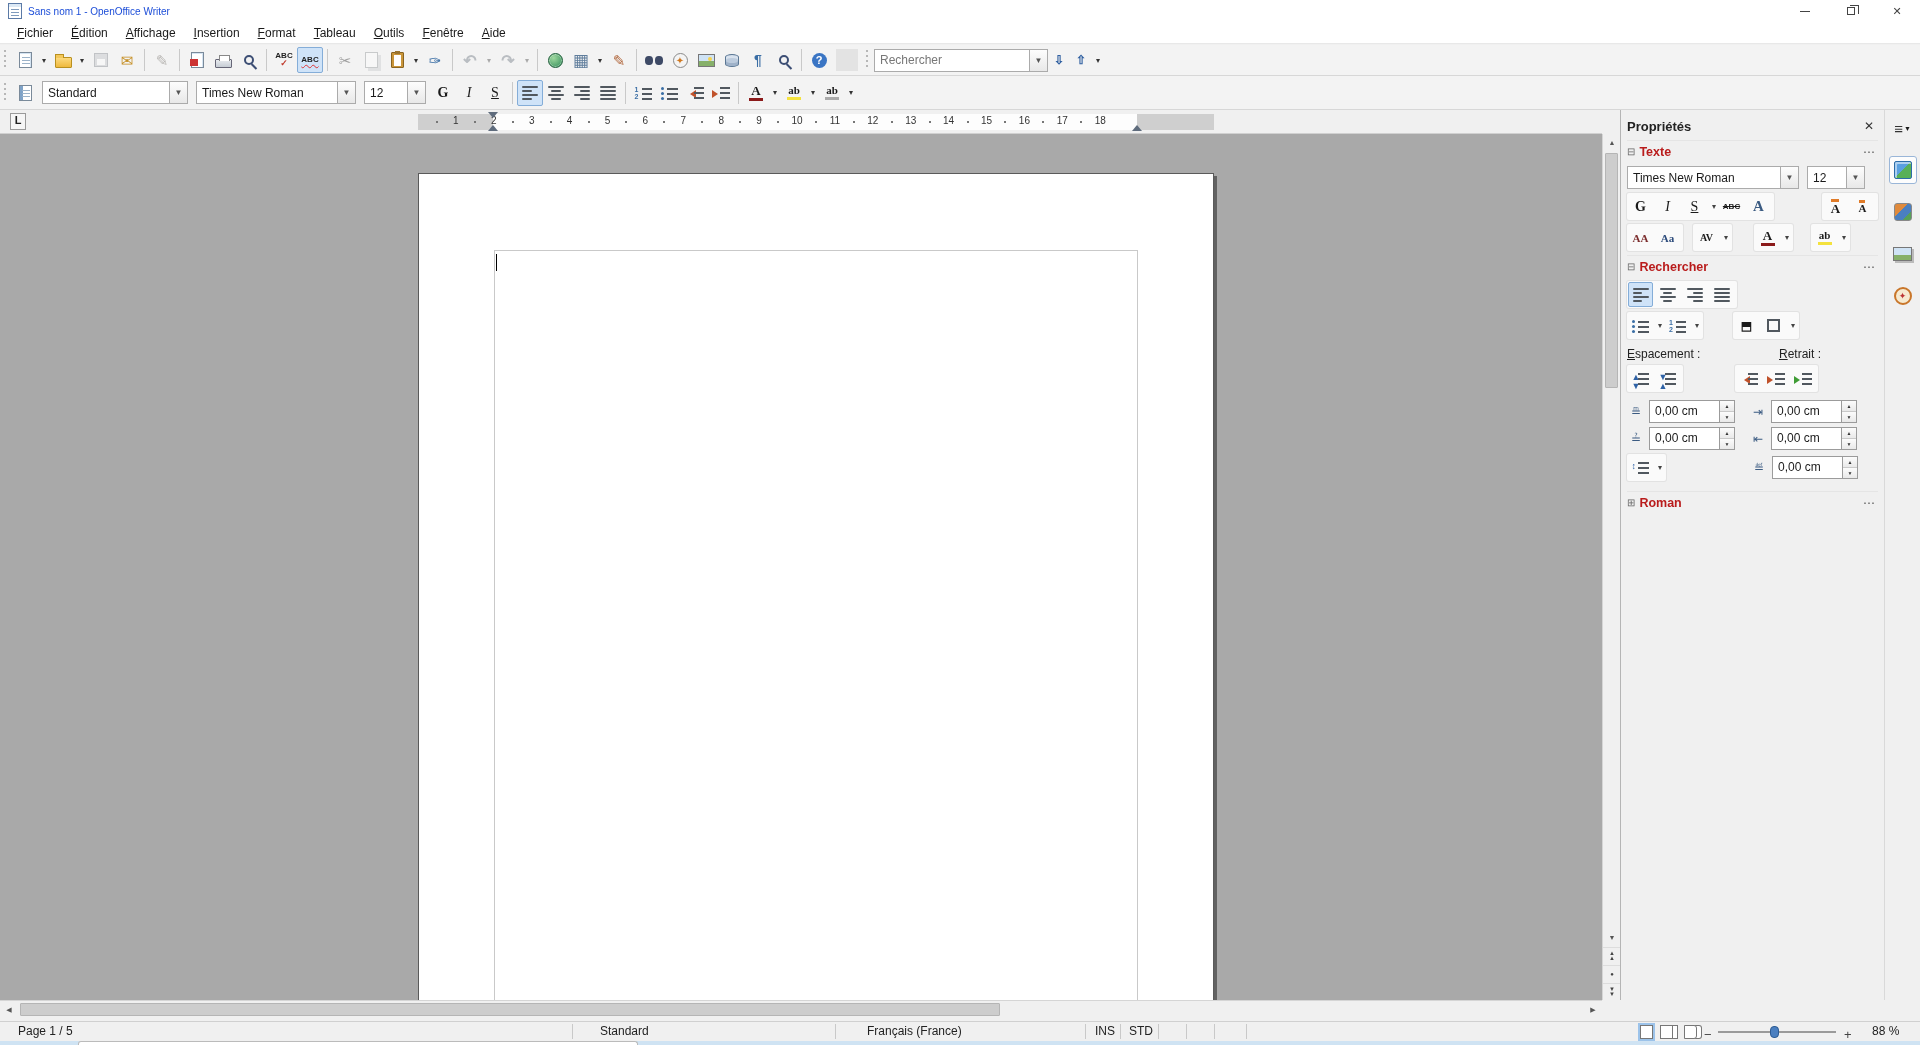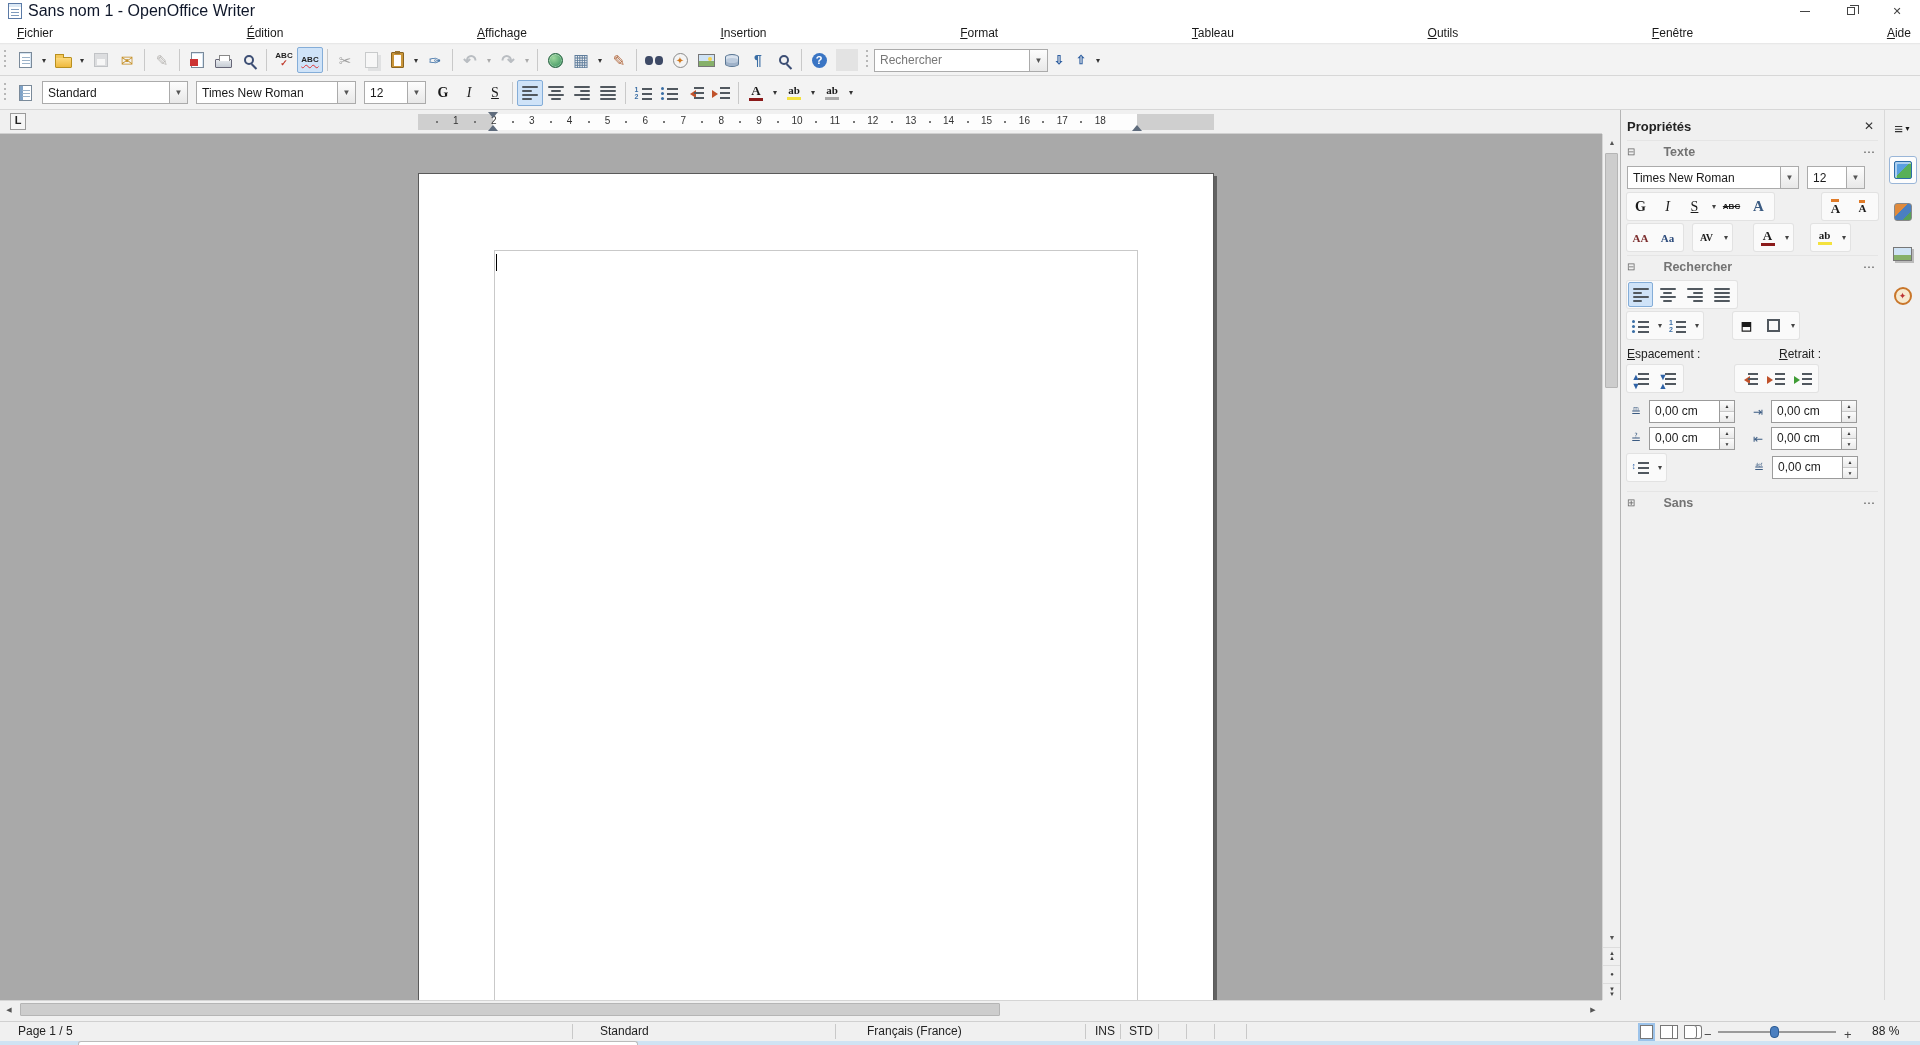--- a/index.html
+++ b/index.html
@@ -4,29 +4,29 @@
 <style>
   * { margin:0; padding:0; box-sizing:border-box; }
   html,body { width:1920px; height:1045px; overflow:hidden; font-family:"Liberation Sans",sans-serif; font-size:12px; color:#1a1a1a; background:#f0f0f0; }
   u { text-decoration:underline; }
 
   
   #titlebar { position:absolute; left:0; top:0; width:1920px; height:22px; background:#ffffff; display:flex; align-items:center; }
   #app-icon { width:14px; height:16px; margin:0 6px 0 8px; background:#fff; border:1px solid #5b7aa6; box-shadow:inset 0 3px 0 #dce9f5; position:relative; }
   #app-icon::after { content:""; position:absolute; left:2px; top:5px; width:8px; height:7px;
      background:repeating-linear-gradient(#7f9bbd 0 1px, transparent 1px 3px); }
-  #title-text { font-size:16px; color:#0f172a; }
+  #title-text { font-size:10px; color:#1d4ed8; }
   #win-buttons { margin-left:auto; display:flex; height:22px; }
   .winbtn { width:46px; height:22px; display:flex; align-items:center; justify-content:center; color:#444; font-size:11px; }
   .winbtn .min { width:10px; height:1px; background:#444; display:block; }
   .winbtn .restore { width:8px; height:8px; border:1px solid #444; position:relative; background:#fff; }
   .winbtn .restore::before { content:""; position:absolute; left:2px; top:-3px; width:8px; height:8px; border:1px solid #444; border-left:none; border-bottom:none; }
 
   
-  #menubar { position:absolute; left:0; top:22px; width:1920px; height:22px; background:#ffffff; display:flex; align-items:center; padding-left:8px; border-bottom:1px solid #e8e8e8;justify-content:space-between; }
+  #menubar { position:absolute; left:0; top:22px; width:1920px; height:22px; background:#ffffff; display:flex; align-items:center; padding-left:8px; border-bottom:1px solid #e8e8e8; }
   .menu-item { padding:2px 9px; color:#1a1a1a; cursor:default; }
 
   
   .toolbar { position:absolute; left:0; width:1920px; background:#f3f3f3; display:flex; align-items:center; border-bottom:1px solid #d7d7d7; }
   #toolbar-standard { top:45px; height:31px; }
   #toolbar-format { top:76px; height:34px; }
   .grip { width:5px; height:20px; margin:0 4px 0 3px; background:repeating-linear-gradient(#b7b7b7 0 2px, transparent 2px 5px); background-size:2px 100%; background-repeat:no-repeat; background-position:1px 0; }
   .tbtn { height:26px; min-width:26px; padding:0 2px; display:flex; align-items:center; justify-content:center; border:1px solid transparent; border-radius:2px; position:relative; }
   .tbtn.small { min-width:22px; }
   .dd { width:12px; height:26px; display:flex; align-items:center; justify-content:center; font-size:8px; color:#333; }
@@ -135,21 +135,21 @@
   .sb-thumb { position:absolute; background:#cdcdcd; border:1px solid #b5b5b5; border-radius:1px; }
   .pgnav { position:absolute; left:0; width:18px; height:17px; display:flex; flex-direction:column; align-items:center; justify-content:center; font-size:6px; line-height:5px; color:#444; background:#f0f0f0; border-top:1px solid #ddd; }
 
   
   #sidebar { position:absolute; left:1620px; top:110px; width:264px; height:890px; background:#f0f0f0; border-left:1px solid #b5b5b5; padding:4px 6px; }
   #sidebar-header { display:flex; align-items:center; height:24px; }
   #sidebar-title { font-weight:bold; font-size:13px; color:#222; }
   .x-close { margin-left:auto; font-size:12px; color:#333; padding:0 4px; }
   .section-h { display:flex; align-items:center; height:22px; border-top:1px solid #e5e5e5; margin-top:2px; }
   .section-h .exp { font-size:10px; color:#666; margin-right:4px; }
-  .section-h .name { font-weight:bold; font-size:12.5px; color:#737373;margin-left:24px; }
+  .section-h .name { font-weight:bold; font-size:12.5px; color:#b91c1c; }
   .section-h .more { margin-left:auto; color:#555; font-size:12px; letter-spacing:1px; padding:0 2px; }
   .row { display:flex; align-items:center; margin:4px 0; }
   .sbtn { height:25px; min-width:25px; display:flex; align-items:center; justify-content:center; border:1px solid transparent; border-radius:2px; background:#fafafa; box-shadow:0 0 0 1px #e2e2e2; margin-right:2px; }
   .sgroup { display:flex; align-items:center; background:#fafafa; box-shadow:0 0 0 1px #e2e2e2; border-radius:2px; padding:1px; }
   .sgroup .sbtn { box-shadow:none; background:transparent; }
   .sbtn.active { background:#cfe3f8; border-color:#84add8; }
   .ddv { width:10px; font-size:8px; color:#444; text-align:center; }
   .label { font-size:12px; color:#222; }
   .spin { display:flex; align-items:center; }
   .spin .field { width:70px; height:23px; background:#fff; border:1px solid #9b9b9b; border-right:none; padding:3px 0 0 5px; }
@@ -757,21 +757,21 @@
       <span class="field">0,00 cm</span>
       <span class="btns">
           <span>▲</span>
           <span>▼</span>
         </span>
     </span>
   </div>
 
   <div class="section-h" style="margin-top:10px">
     <span class="exp">⊞</span>
-    <span class="name">Sans</span>
+    <span class="name">Roman</span>
     <span class="more">⋯</span>
   </div>
 </div>
 
 <div id="tabstrip">
   <span class="tab-ic">
       <span class="ham">≡</span>
       <span style="font-size:7px;margin-left:1px">▼</span>
     </span>
   <span class="tab-ic active">

